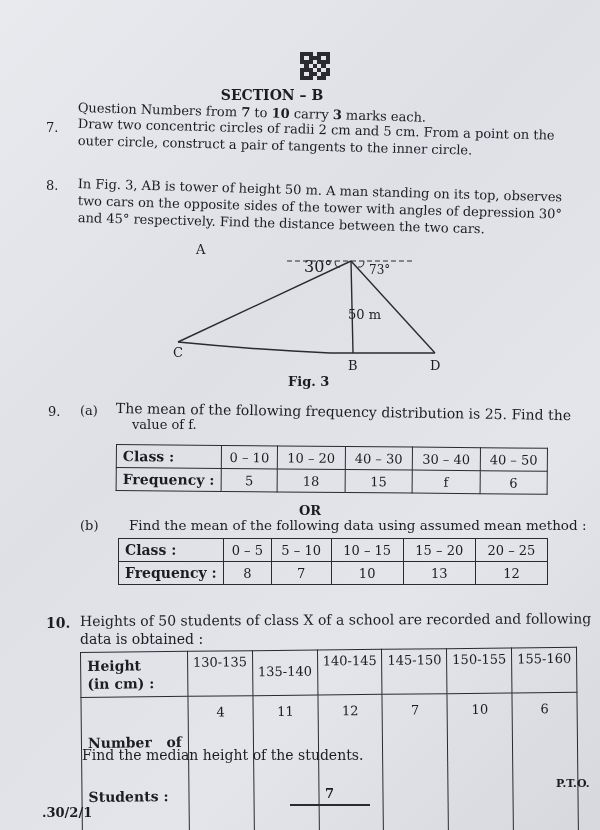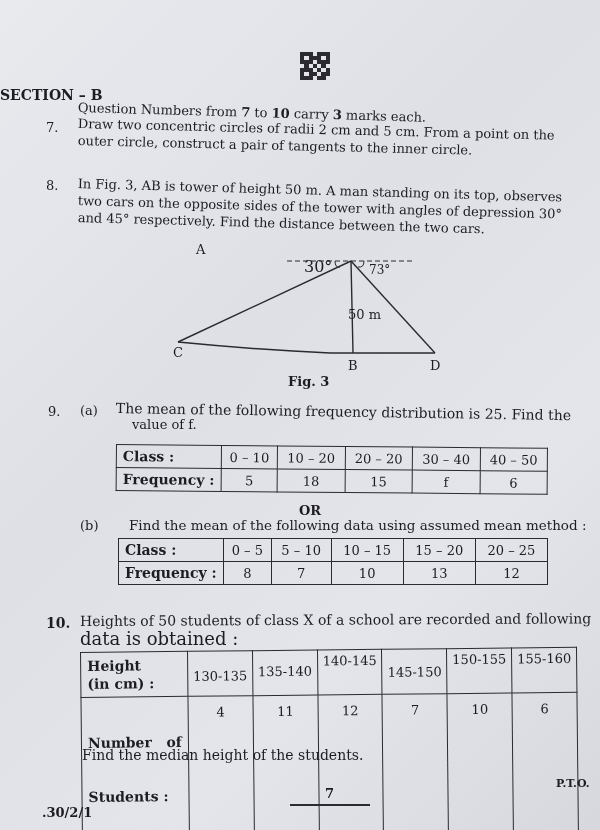--- a/index.html
+++ b/index.html
@@ -11,21 +11,21 @@
     position:relative;
   }
   .abs { position:absolute; }
   .qr {
     left:300px; top:52px; width:30px; height:28px;
     display:grid; grid-template-columns: repeat(7, 1fr); grid-template-rows: repeat(7,1fr);
     gap:0;
   }
   .qr span { background:#2a2a30; }
   .qr span.w { background:transparent; }
-  .section-title { left:0; width:544px; top:87px; text-align:left; font-weight:bold; font-size:14px; }
+  .section-title { left:0; width:544px; top:87px; text-align:center; font-weight:bold; font-size:14px; }
   .txt { font-size:13px; line-height:16px; white-space:nowrap; }
   .qnum { font-size:13px; }
   .bold { font-weight:bold; }
   table.ftable { border-collapse:collapse; font-size:13px; background:transparent; }
   table.ftable td { border:1.5px solid #2a2a30; text-align:center; padding:0; height:22px; }
   table.ftable td.hdr { text-align:left; font-weight:bold; padding-left:6px; font-size:14px; }
   .fig-label { font-weight:bold; font-size:13px;text-align:right; }
   .pgnum-line { left:290px; top:804px; width:80px; height:1.5px; background:#2a2a30; }
 </style>
 </head>
@@ -120,21 +120,21 @@
 <div class="abs qnum" style="left:80px; top:403px;">(a)</div>
 <div class="abs txt" style="left:116px; top:400px; font-size:14px; transform:rotate(0.9deg); transform-origin:left top;">The mean of the following frequency distribution is 25. Find the</div>
 <div class="abs txt" style="left:132px; top:417px;">value of f.</div>
 
 <table class="abs ftable" style="left:116px; top:444px; width:432px; transform:rotate(0.5deg); transform-origin:left top;">
   <tbody>
       <tr>
     <td class="hdr" style="width:98px;">Class :</td>
     <td>0 – 10</td>
     <td>10 – 20</td>
-    <td>20 – 20</td>
+    <td>40 – 30</td>
     <td>30 – 40</td>
     <td>40 – 50</td>
   </tr>
   <tr>
     <td class="hdr">Frequency :</td>
     <td>5</td>
     <td>18</td>
     <td>15</td>
     <td>f</td>
     <td>6</td>
@@ -162,33 +162,33 @@
     <td>7</td>
     <td>10</td>
     <td>13</td>
     <td>12</td>
   </tr>
 </tbody>
   </table>
 
 <div class="abs qnum bold" style="left:46px; top:615px; font-size:14px;">10.</div>
 <div class="abs txt" style="left:80px; top:613px; font-size:14px; transform:rotate(-0.3deg); transform-origin:left top;">Heights of 50 students of class X of a school are recorded and following</div>
-<div class="abs txt" style="left:80px; top:631px; font-size:18px;">data is obtained :</div>
+<div class="abs txt" style="left:80px; top:631px; font-size:14px;">data is obtained :</div>
 
 <table class="abs ftable" style="left:80px; top:652px; width:497px; transform:rotate(-0.6deg); transform-origin:left top;">
   <tbody>
       <tr>
     <td class="hdr" style="width:100px; height:44px; line-height:18px;">
       <div>Height</div>
       <div>(in cm) :</div>
     </td>
-    <td style="vertical-align:top; padding-top:17px;">130-135</td>
+    <td style="vertical-align:top; padding-top:3px;">130-135</td>
     <td style="vertical-align:top; padding-top:13px;">135-140</td>
     <td style="vertical-align:top; padding-top:3px;">140-145</td>
-    <td style="vertical-align:top; padding-top:15px;">145-150</td>
+    <td style="vertical-align:top; padding-top:3px;">145-150</td>
     <td style="vertical-align:top; padding-top:3px;">150-155</td>
     <td style="vertical-align:top; padding-top:3px;">155-160</td>
   </tr>
   <tr>
     <td class="hdr" style="height:42px; line-height:18px; white-space:pre;">
       <div>Number   of</div>
       <div>Students :</div>
     </td>
     <td style="vertical-align:top; padding-top:8px;">4</td>
     <td style="vertical-align:top; padding-top:8px;">11</td>

